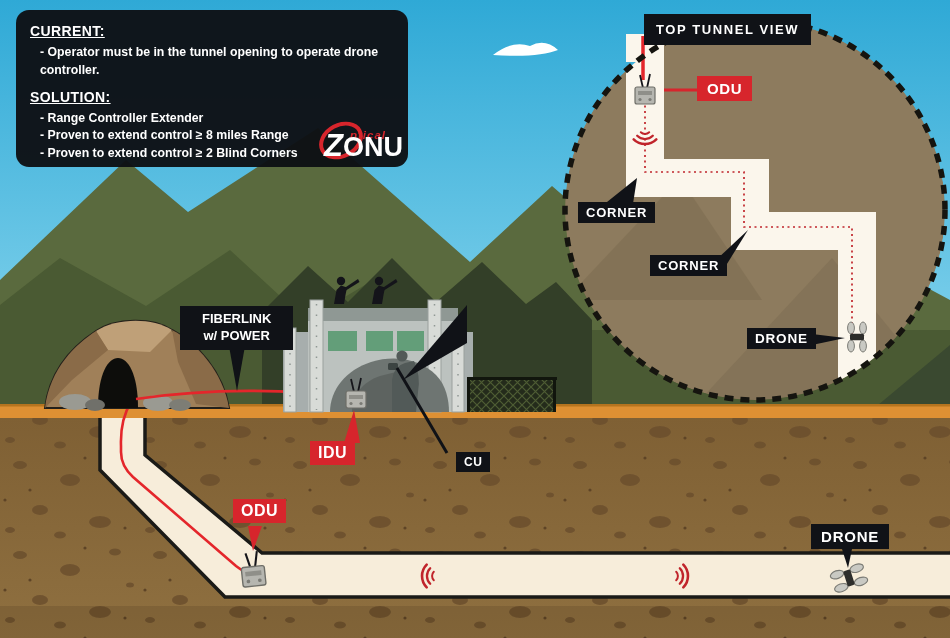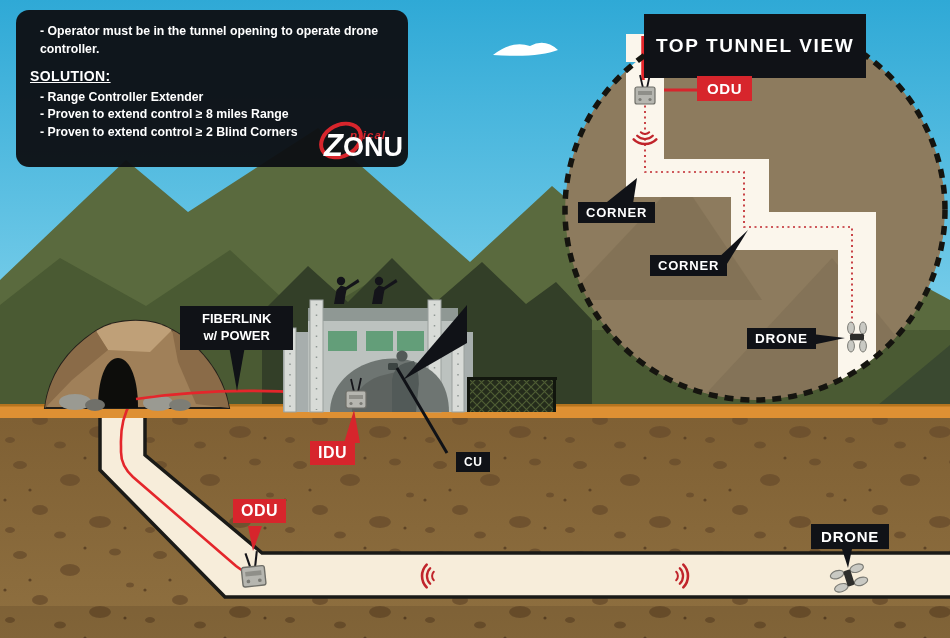--- a/index.html
+++ b/index.html
@@ -7,21 +7,21 @@
          font-family:"Liberation Sans",sans-serif;}
   .stage svg.scene{position:absolute;left:0;top:0;}
 
   
   .lbl{position:absolute;color:#fff;font-weight:bold;white-space:nowrap;}
   .box-black{background:#101217;}
   .box-red{background:#d7252c;}
   .pad-s{padding:3px 8px;}
   .pad-m{padding:4px 10px;}
 
-  .title-box{left:644px;top:14px;font-size:19px;letter-spacing:1.6px;padding:21px 12px;}
+  .title-box{left:644px;top:14px;font-size:13px;letter-spacing:1.6px;padding:8px 12px;}
   .odu-circle{left:697px;top:76px;font-size:15px;letter-spacing:.6px;}
   .corner1{left:578px;top:202px;font-size:13px;letter-spacing:.8px;}
   .corner2{left:650px;top:255px;font-size:13px;letter-spacing:.8px;}
   .drone-circle{left:747px;top:328px;font-size:13.5px;letter-spacing:.8px;}
 
   .fiberlink{left:180px;top:306px;font-size:13px;line-height:1.3;text-align:center;
              padding:5px 22px;white-space:pre-line;}
   .shelter{left:465px;top:287px;font-size:13px;line-height:1.3;text-align:left;
            padding:6px 10px;}
   .idu-lbl{left:310px;top:441px;font-size:16px;letter-spacing:.5px;}
@@ -239,20 +239,21 @@
 
     <g>
       <use href="#dev" transform="translate(253,570) rotate(-6) scale(1.15)"></use>
       <use href="#sig" transform="translate(438,576)"></use>
       <use href="#sig" transform="translate(672,576) scale(-1,1)"></use>
       <use href="#droneIc" transform="translate(849,578) rotate(-18) scale(1.15)"></use>
     </g>
   </svg>
 
   <div class="info">
+    <h3>CURRENT:</h3>
     <div class="item">-  Operator must be in the tunnel opening to operate drone controller.</div>
     <div class="gap"></div>
     <h3>SOLUTION:</h3>
     <div class="item">-  Range Controller Extender</div>
     <div class="item">-  Proven to extend control ≥ 8 miles Range</div>
     <div class="item">-  Proven to extend control ≥ 2 Blind Corners</div>
     <div class="logo">
       <span class="oval"></span>
       <span class="script">ptical</span>
       <span class="zword"><span class="z">Z</span><span>ONU</span></span>

